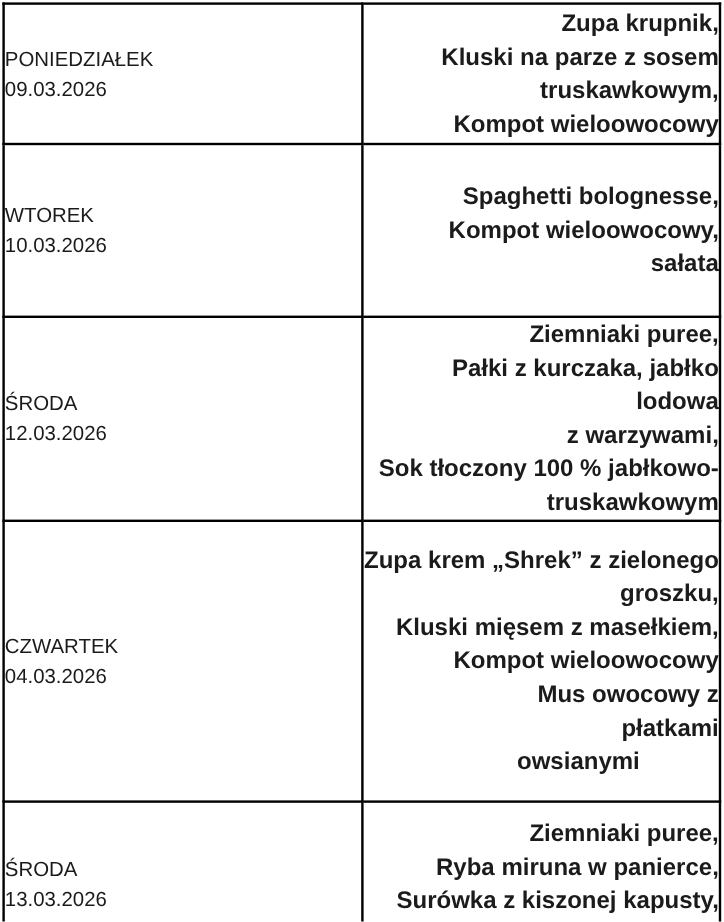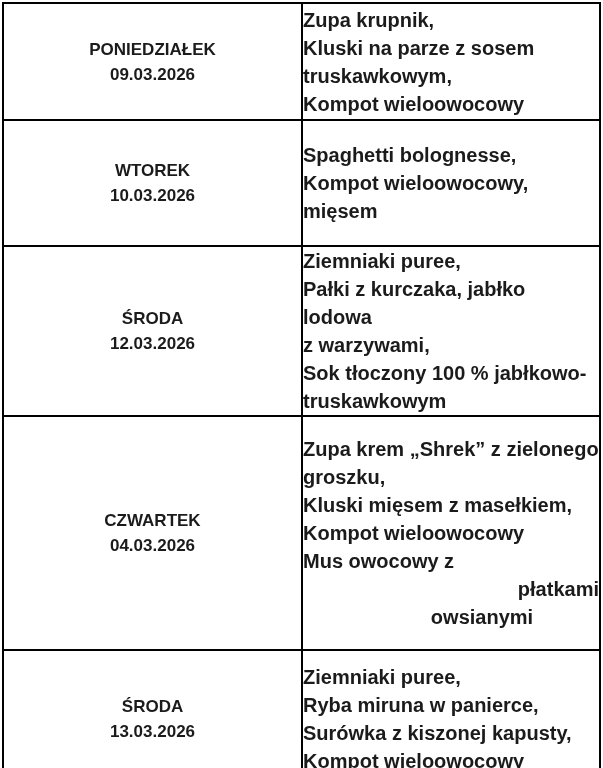--- a/index.html
+++ b/index.html
@@ -21,42 +21,41 @@
     margin: 2px 0 0 2px;
     background: #ffffff;
   }
   table.menu-table td {
     border: 2px solid #000000;
     vertical-align: middle;
     padding: 0;
   }
   td.day-cell {
     width: 297px;
-    text-align: center;
-    font-weight: bold;
+    font-weight: normal;
     font-size: 17px;
     line-height: 25px;
   }
   td.menu-cell {
     font-weight: bold;
     font-size: 20px;
     line-height: 28px;
     padding: 2px 4px;
   }
-  .menu-line { text-align: left; }
+  .menu-line { text-align: right; }
   .menu-line.align-left {
     text-align: right;
     padding-left: 8px;
   }
   .menu-line.align-center-right {
     text-align: center;
     padding-left: 62px;
   }
   tr.row-1 { height: 117px; }
-  tr.row-2 { height: 126px; }
+  tr.row-2 { height: 144px; }
   tr.row-3 { height: 149px; }
   tr.row-4 { height: 234px; }
   tr.row-5 { height: 138px; }
 </style>
 </head>
 <body>
 
 <table class="menu-table">
   <tbody>
       <tr class="row-1">
@@ -72,21 +71,21 @@
         </td>
       </tr>
       <tr class="row-2">
         <td class="day-cell">
           <div>WTOREK</div>
           <div>10.03.2026</div>
         </td>
         <td class="menu-cell">
           <div class="menu-line align-center">Spaghetti bolognesse,</div>
           <div class="menu-line align-center">Kompot wieloowocowy,</div>
-          <div class="menu-line align-center">mięsem</div>
+          <div class="menu-line align-center">sałata</div>
         </td>
       </tr>
       <tr class="row-3">
         <td class="day-cell">
           <div>ŚRODA</div>
           <div>12.03.2026</div>
         </td>
         <td class="menu-cell">
           <div class="menu-line align-center">Ziemniaki puree,</div>
           <div class="menu-line align-center">Pałki z kurczaka, jabłko lodowa</div>

